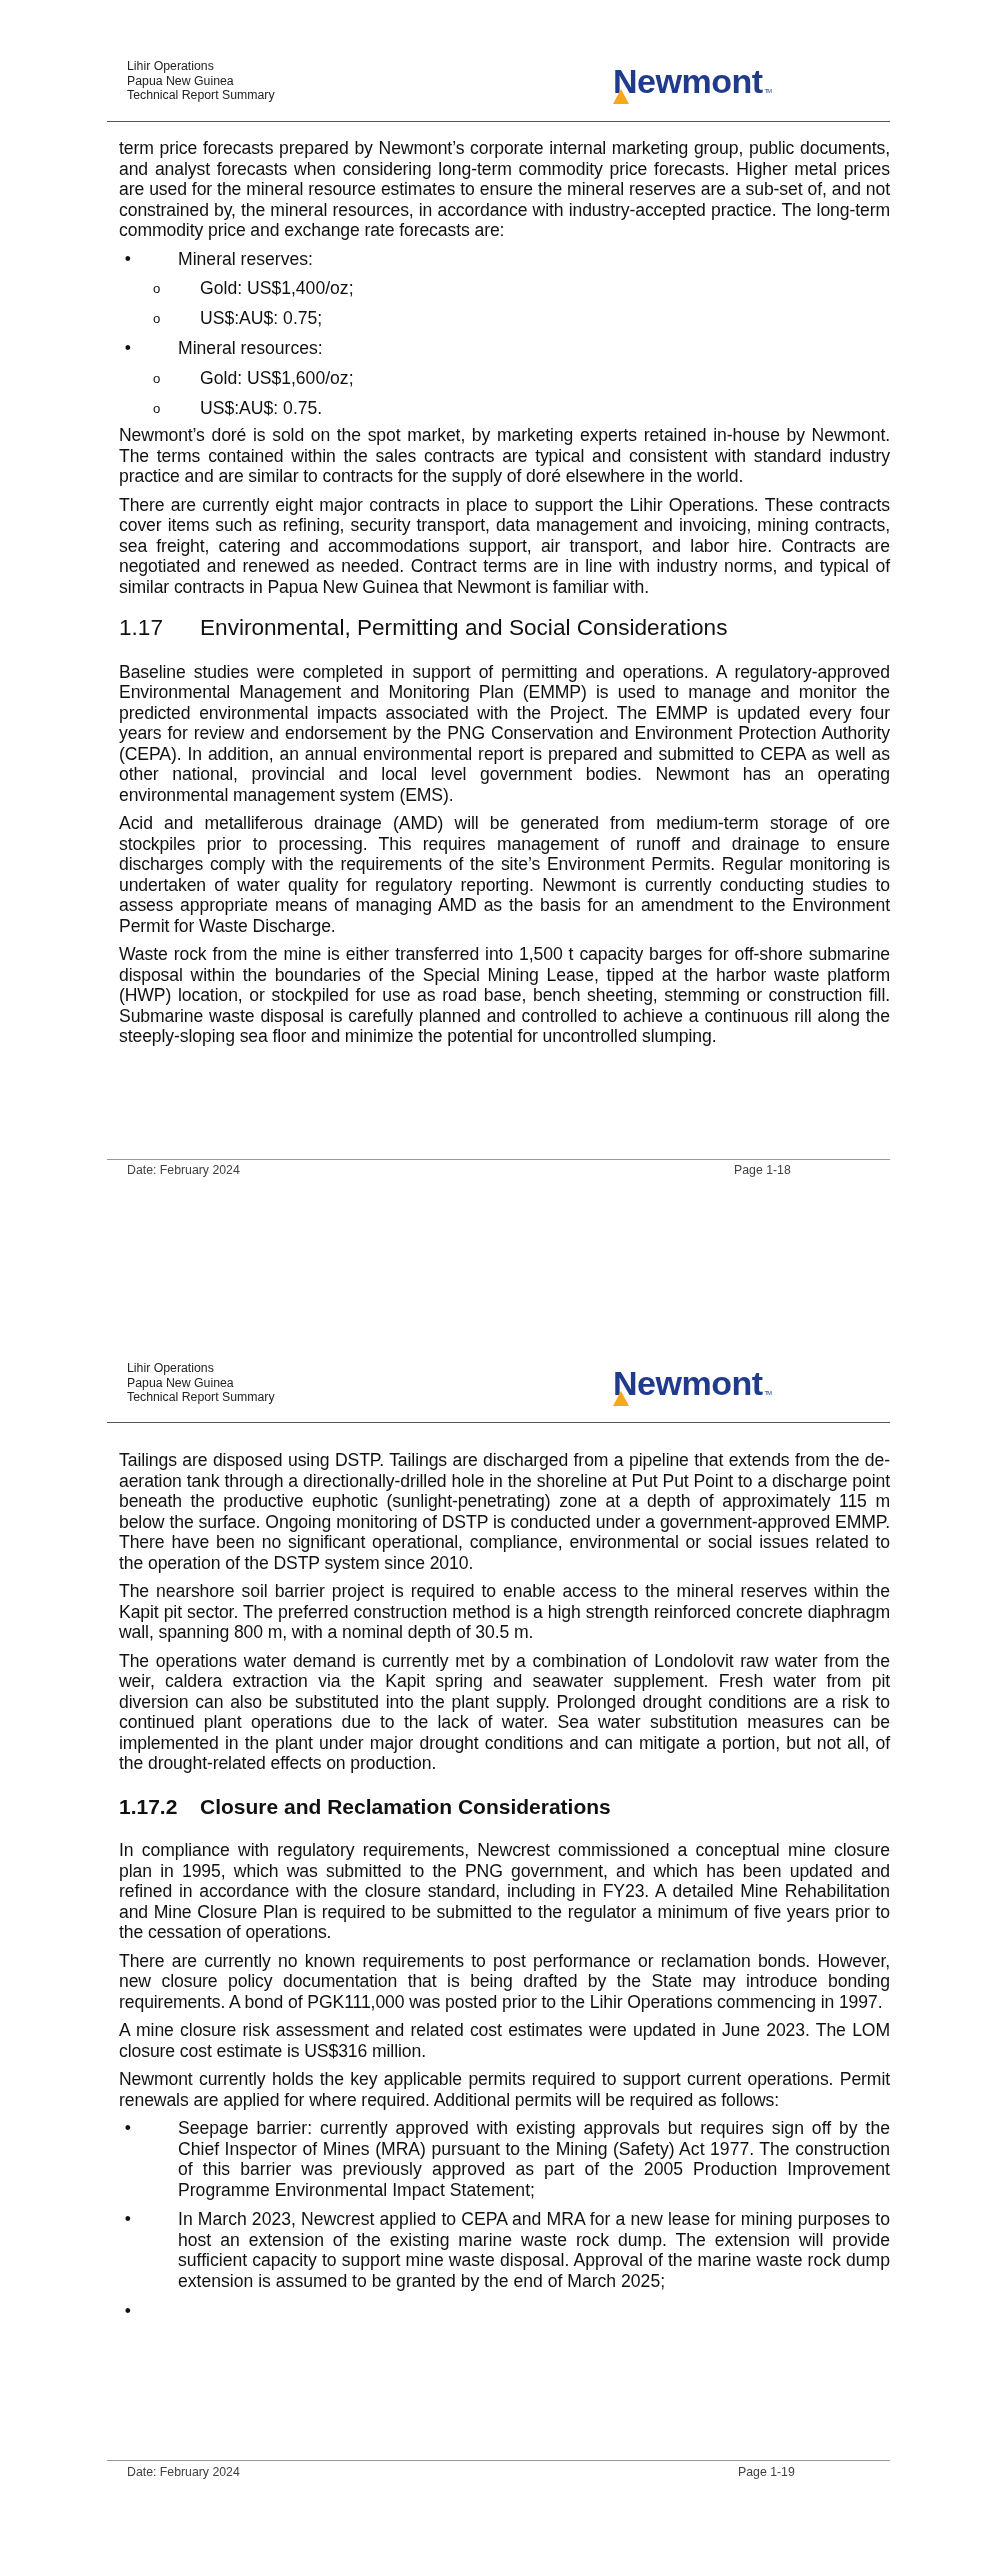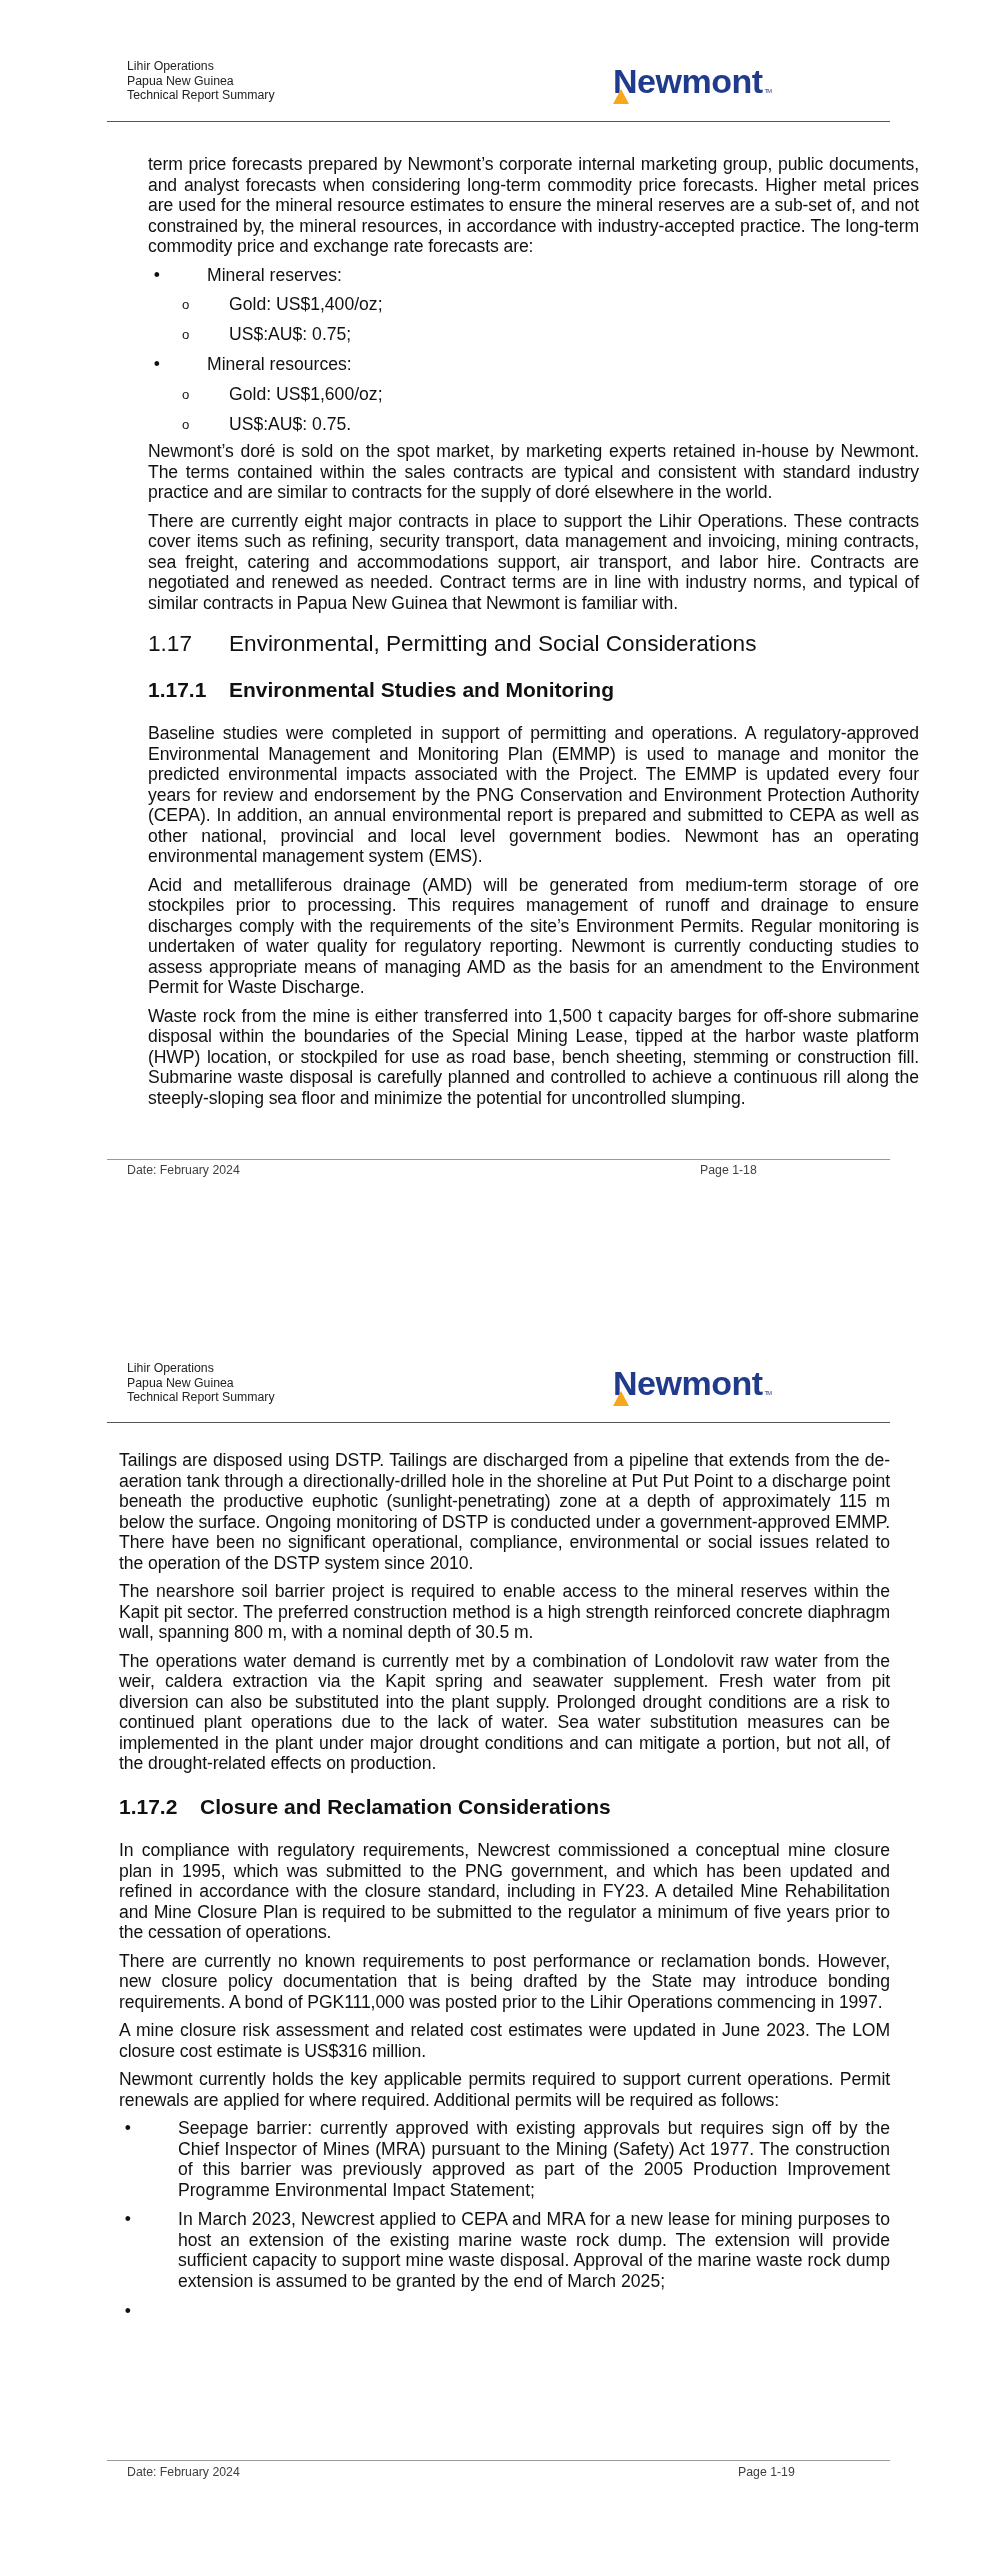--- a/index.html
+++ b/index.html
@@ -31,44 +31,43 @@
   <div class="hdr" style="top:59px;">
     <div>Lihir Operations</div>
     <div>Papua New Guinea</div>
     <div>Technical Report Summary</div>
   </div>
   <div class="logo" style="top:64px;">
     <span class="tri"></span><span>Newmont</span><span class="tm">TM</span>
   </div>
   <div class="rule" style="top:121px;"></div>
 
-  <div class="body" style="top:154px;margin-left:29px;">
+  <div class="body" style="top:138px;">
     <p>term price forecasts prepared by Newmont’s corporate internal marketing group, public documents, and analyst forecasts when considering long-term commodity price forecasts.  Higher metal prices are used for the mineral resource estimates to ensure the mineral reserves are a sub-set of, and not constrained by, the mineral resources, in accordance with industry-accepted practice.  The long-term commodity price and exchange rate forecasts are:</p>
 
     <div class="bul"><span class="mk">•</span><span>Mineral reserves:</span></div>
     <div class="sub"><span class="mk">o</span><span>Gold: US$1,400/oz;</span></div>
     <div class="sub"><span class="mk">o</span><span>US$:AU$: 0.75;</span></div>
     <div class="bul"><span class="mk">•</span><span>Mineral resources:</span></div>
     <div class="sub"><span class="mk">o</span><span>Gold:  US$1,600/oz;</span></div>
     <div class="sub" style="margin-bottom:6.6px;"><span class="mk">o</span><span>US$:AU$:  0.75.</span></div>
 
     <p>Newmont’s doré is sold on the spot market, by marketing experts retained in-house by Newmont.  The terms contained within the sales contracts are typical and consistent with standard industry practice and are similar to contracts for the supply of doré elsewhere in the world.</p>
     <p>There are currently eight major contracts in place to support the Lihir Operations.  These contracts cover items such as refining, security transport, data management and invoicing, mining contracts, sea freight, catering and accommodations support, air transport, and labor hire.  Contracts are negotiated and renewed as needed.  Contract terms are in line with industry norms, and typical of similar contracts in Papua New Guinea that Newmont is familiar with.</p>
 
     <h2><span class="num">1.17</span><span>Environmental, Permitting and Social Considerations</span></h2>
-    <h3><span class="num">1.17.1</span><span>Environmental Studies and Monitoring</span></h3>
 
     <p>Baseline studies were completed in support of permitting and operations.  A regulatory-approved Environmental Management and Monitoring Plan (EMMP) is used to manage and monitor the predicted environmental impacts associated with the Project.  The EMMP is updated every four years for review and endorsement by the PNG Conservation and Environment Protection Authority (CEPA).  In addition, an annual environmental report is prepared and submitted to CEPA as well as other national, provincial and local level government bodies.  Newmont has an operating environmental management system (EMS).</p>
     <p>Acid and metalliferous drainage (AMD) will be generated from medium-term storage of ore stockpiles prior to processing.  This requires management of runoff and drainage to ensure discharges comply with the requirements of the site’s Environment Permits.  Regular monitoring is undertaken of water quality for regulatory reporting.  Newmont is currently conducting studies to assess appropriate means of managing AMD as the basis for an amendment to the Environment Permit for Waste Discharge.</p>
     <p>Waste rock from the mine is either transferred into 1,500 t capacity barges for off-shore submarine disposal within the boundaries of the Special Mining Lease, tipped at the harbor waste platform (HWP) location, or stockpiled for use as road base, bench sheeting, stemming or construction fill.  Submarine waste disposal is carefully planned and controlled to achieve a continuous rill along the steeply-sloping sea floor and minimize the potential for uncontrolled slumping.</p>
   </div>
 
   <div class="footrule" style="top:1159px;"></div>
   <div class="foot" style="top:1163px; left:127px;">Date:  February 2024</div>
-  <div class="foot" style="top:1163px; left:700px;">Page 1-18</div>
+  <div class="foot" style="top:1163px; left:734px;">Page 1-18</div>
 </div>
 
 <div class="page page2">
   <div class="hdr" style="top:59px;">
     <div>Lihir Operations</div>
     <div>Papua New Guinea</div>
     <div>Technical Report Summary</div>
   </div>
   <div class="logo" style="top:64px;">
     <span class="tri"></span><span>Newmont</span><span class="tm">TM</span>

